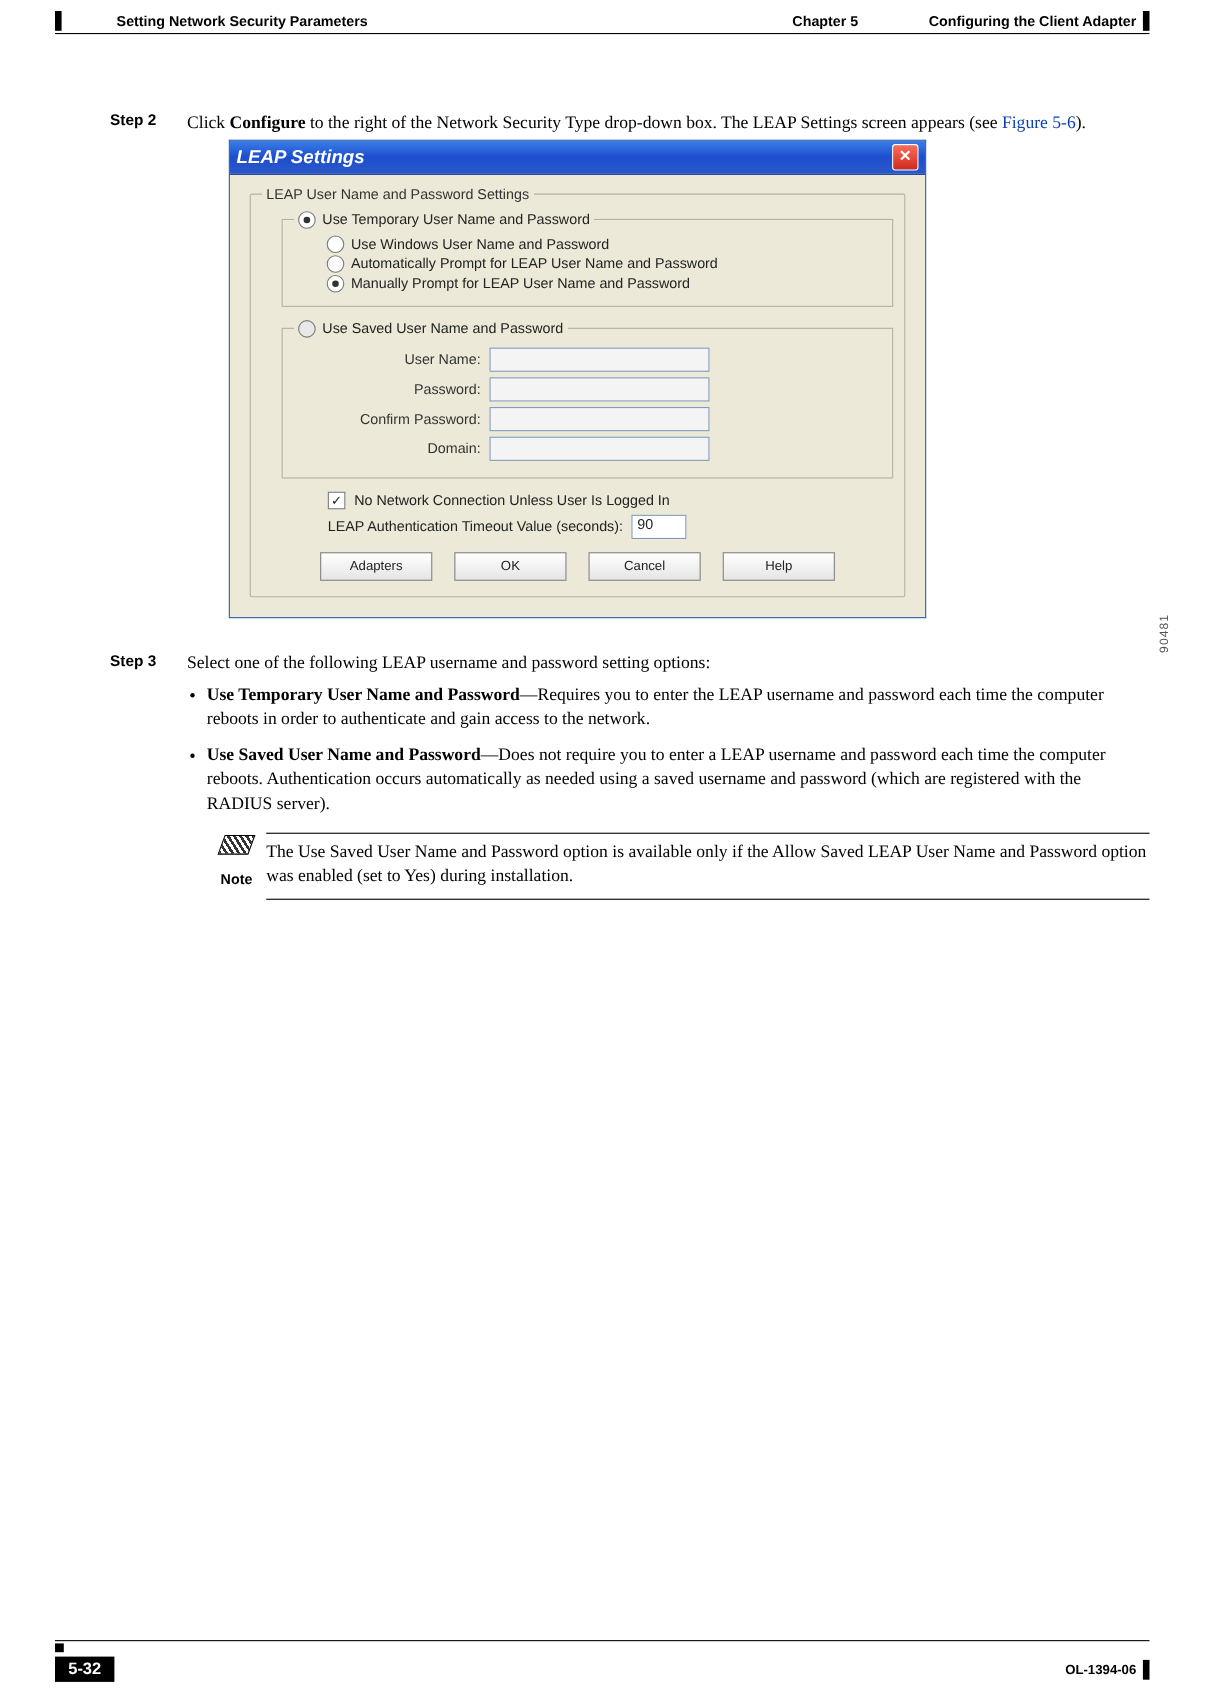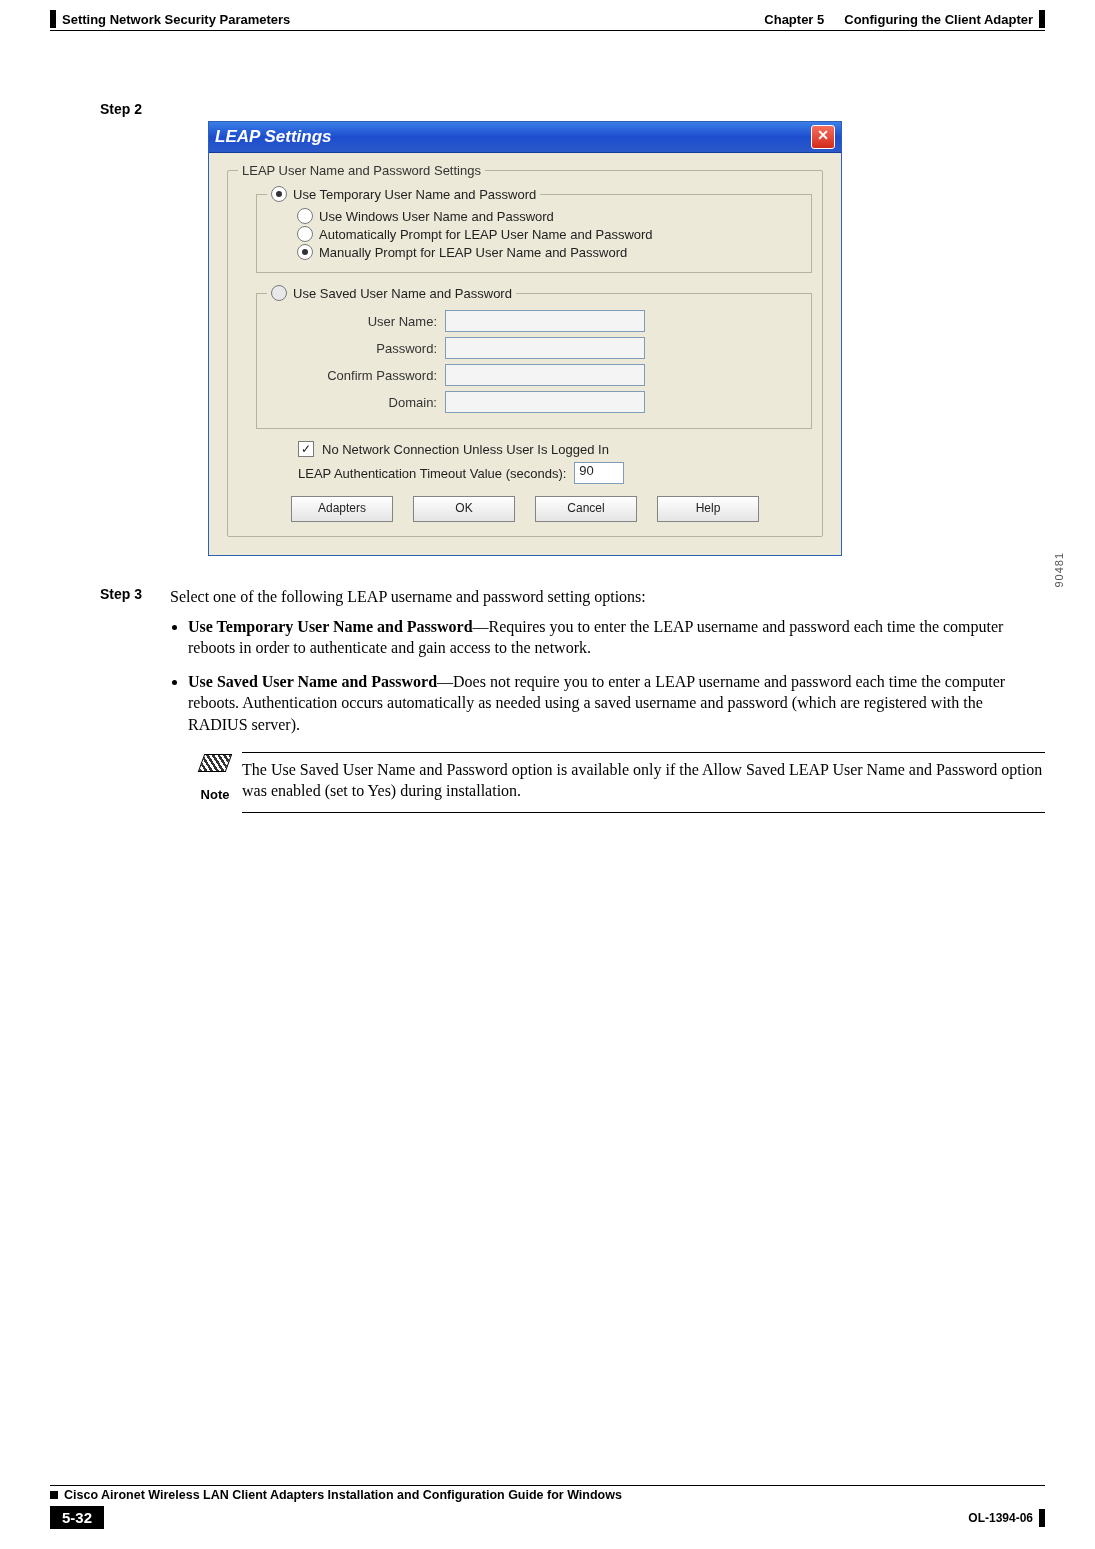--- a/index.html
+++ b/index.html
@@ -32,21 +32,21 @@
   }
   .header-bar-left {
      width:6px; height:18px; background:#000; margin-right:6px;
   }
   .header-bar-right {
      width:6px; height:18px; background:#000; margin-left:6px;
   }
   .header-right {
     display:flex; align-items:center;
   }
-  .crumb { font-family: Arial, Helvetica, sans-serif; font-weight:bold; font-size:13px; }
+  .crumb { font-family: Arial, Helvetica, sans-serif; font-weight:bold; font-size:13px;margin-left:44px; }
   .crumb-chapter { margin-right: 20px;}
   .divider-line { border-top: 1px solid #000; margin-top:2px; }
   .content {
     margin-left: 50px;
     margin-right: 0px;
     margin-top: 70px;
   }
   .step-row { display:flex; margin-bottom: 4px; }
   .step-label { font-family: Arial, Helvetica, sans-serif; font-weight:bold; font-size:14px; width:70px; flex-shrink:0;}
   .step-text { font-family:"Times New Roman", Times, serif; font-size:16px; line-height:1.35; }
@@ -160,20 +160,23 @@
         <span class="crumb">Configuring the Client Adapter</span>
         <div class="header-bar-right"></div>
      </div>
   </div>
   <div class="divider-line"></div>
 
   <div class="content">
 
     <div class="step-row">
       <div class="step-label">Step 2</div>
+      <div class="step-text para">
+        <span>Click </span><b>Configure</b><span> to the right of the Network Security Type drop-down box. The LEAP Settings screen appears (see </span><span class="link">Figure 5-6</span><span>).</span>
+      </div>
     </div>
 
 
     <div class="screenshot-wrap">
       <div class="dialog">
         <div class="titlebar">
            <span>LEAP Settings</span>
            <div class="close-btn">
              <span>✕</span>
            </div>
@@ -273,21 +276,20 @@
         </ul>
       </div>
     </div>
 
   </div>
 
   <div class="footer">
     <div class="footer-line"></div>
     <div class="footer-title-row">
       <div class="footer-sq"></div>
-      <div class="footer-title">Cisco Aironet Wireless LAN Client Adapters Installation and Configuration Guide for Windows</div>
     </div>
     <div class="footer-bottom">
        <div class="page-badge">5-32</div>
        <div class="footer-right">
           <span>OL-1394-06</span>
           <div class="footer-bar-right"></div>
        </div>
     </div>
   </div>
 

